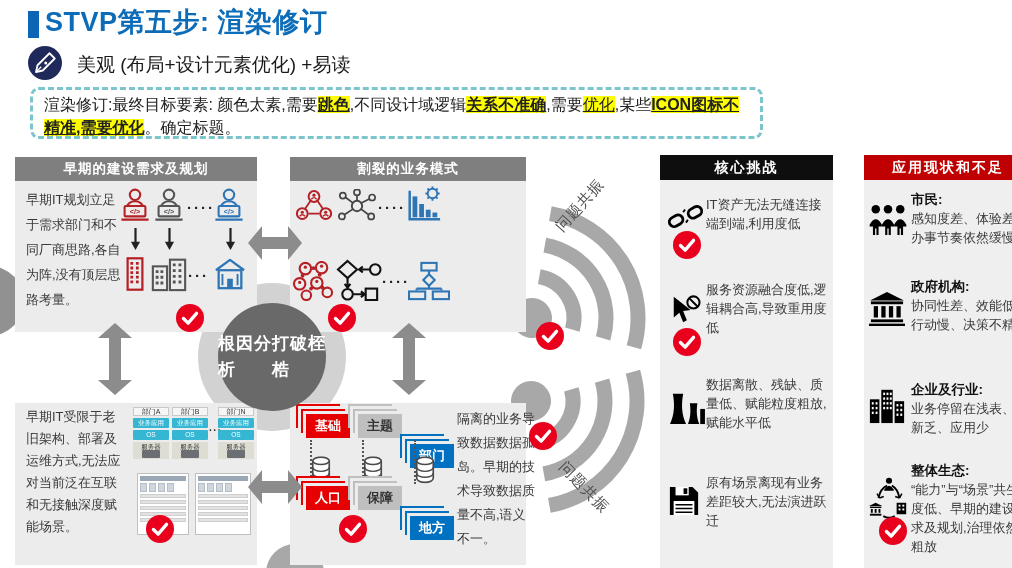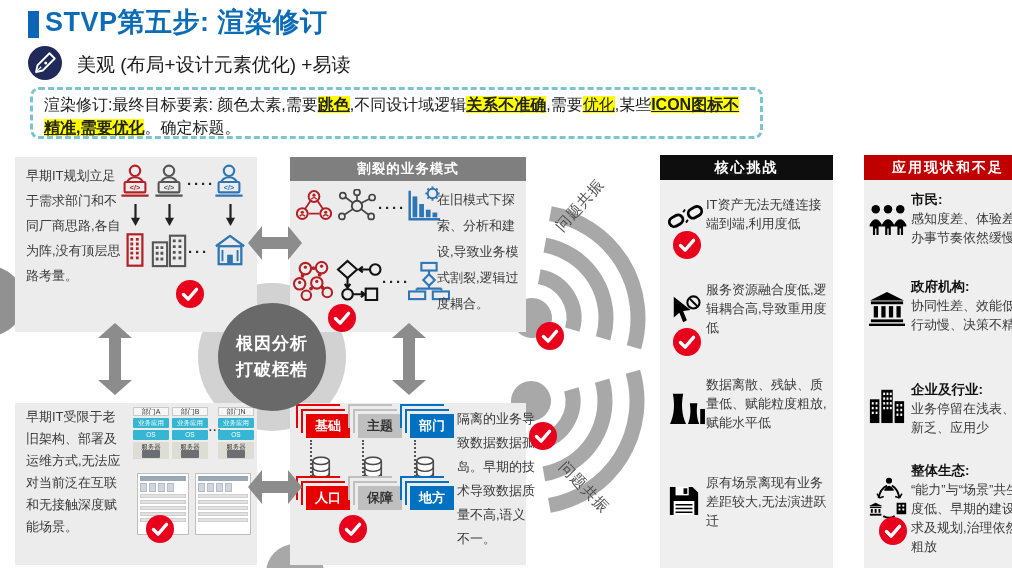--- a/index.html
+++ b/index.html
@@ -31,21 +31,21 @@
 
   
   .deco{position:absolute;border-radius:50%;z-index:1;}
 
   
   .arrow{position:absolute;z-index:3;}
 
   
   .ring{position:absolute;left:198px;top:283px;width:148px;height:148px;border-radius:50%;background:#d2d2d2;z-index:1;}
   .core{position:absolute;left:218px;top:303px;width:108px;height:108px;border-radius:50%;background:#696969;z-index:4;
-        display:flex;flex-direction:column;align-items:center;justify-content:center;color:#fff;
+        display:flex;flex-direction:row;align-items:center;justify-content:center;color:#fff;
         font-size:17px;font-weight:bold;line-height:1.55;letter-spacing:1px;}
 
   
   .waves{position:absolute;left:470px;top:148px;z-index:1;}
   .wave-label{position:absolute;font-size:15px;color:#4d4d4d;width:124px;text-align:center;z-index:2;letter-spacing:1px;}
 
   
   .check{position:absolute;width:28px;height:28px;z-index:6;}
 
   
@@ -63,21 +63,21 @@
   
   .dev{position:absolute;width:32px;height:40px;}
   .bld{position:absolute;}
 
   
   .tagcol{position:absolute;width:46px;}
   .tag{position:relative;width:44px;height:24px;color:#fff;font-size:13px;font-weight:bold;
        display:flex;align-items:center;justify-content:center;margin-left:8px;}
   .t-red{background:#E60000;box-shadow:-3px -3px 0 0 #ECECEC,-5px -5px 0 0 #E60000,-8px -8px 0 0 #ECECEC,-10px -10px 0 0 #E60000;}
   .t-gray{background:#BFBFBF;color:#333;box-shadow:-3px -3px 0 0 #ECECEC,-5px -5px 0 0 #BFBFBF,-8px -8px 0 0 #ECECEC,-10px -10px 0 0 #BFBFBF;}
-  .t-blue{background:#0070C0;box-shadow:-3px -3px 0 0 #ECECEC,-5px -5px 0 0 #0070C0,-8px -8px 0 0 #ECECEC,-10px -10px 0 0 #0070C0;}
+  .t-blue{background:#0070C0;box-shadow:-3px -3px 0 0 #ECECEC,-5px -5px 0 0 #0070C0,-8px -8px 0 0 #ECECEC,-10px -10px 0 0 #0070C0;margin-top:30px;}
   .dotline{position:absolute;width:0;border-left:2px dotted #555;height:44px;left:12px;}
 
   
   .srv{position:absolute;width:36px;top:4px;}
   .srv .lbl{font-size:7px;text-align:center;color:#333;background:#f6f6f6;border:1px solid #c9c9c9;height:9px;line-height:8px;}
   .srv .row{background:#35B7D3;color:#fff;font-size:6.5px;text-align:center;height:10px;line-height:10px;margin-top:2px;border-radius:1px;}
   .srv .srvbox{height:17px;background:#DDDDD3;margin-top:2px;font-size:6.5px;color:#333;text-align:center;position:relative;padding-top:1px;}
   .srv .srvbox::after{content:"";position:absolute;left:9px;top:8px;width:18px;height:8px;background:#6b6f74;border-radius:1px;}
   .panel{position:absolute;background:#fff;border:1px solid #bfbfbf;padding:2px;top:70px;}
   .panel .ph{height:5px;background:#9aa7b5;margin-bottom:2px;}
@@ -321,20 +321,21 @@
 
   <div class="note">
     <span>渲染修订:最终目标要素: 颜色太素,需要</span><span class="hl b">跳色</span><span>,不同设计域逻辑</span><span class="hl b">关系不准确</span><span>,需要</span><span class="hl">优化</span><span>,某些</span><span class="hl b">ICON图标不精准,需要优化</span><span>。确定标题。</span>
   </div>
 
   <div class="deco" style="left:-46px;top:266px;width:70px;height:70px;background:#919191;"></div>
   <div class="deco" style="left:266px;top:544px;width:58px;height:58px;background:#a8a8a8;"></div>
   <div class="ring"></div>
 
   <div class="box" style="left:15px;top:157px;width:242px;height:175px;">
+    <div class="box-hd">早期的建设需求及规划</div>
     <div class="box-bd">
       <div class="body-text" style="left:11px;top:6px;width:100px;">早期IT规划立足于需求部门和不同厂商思路,各自为阵,没有顶层思路考量。</div>
       <svg class="dev" style="left:104px;top:5px;color:#B52025;" viewBox="0 0 40 46" width="34" height="40">
           <use href="#sym-dev"></use>
         </svg>
       <svg class="dev" style="left:138px;top:5px;color:#555;" viewBox="0 0 40 46" width="34" height="40">
           <use href="#sym-dev"></use>
         </svg>
       <span class="dots" style="left:172px;top:18px;">····</span>
       <svg class="dev" style="left:198px;top:5px;color:#2E75B6;" viewBox="0 0 40 46" width="34" height="40">
@@ -381,21 +382,20 @@
       <svg style="position:absolute;left:2px;top:80px;color:#B52025;" width="42" height="40" viewBox="0 0 44 42">
           <use href="#sym-cluster"></use>
         </svg>
       <svg style="position:absolute;left:46px;top:78px;color:#111;" width="46" height="42" viewBox="0 0 48 44">
           <use href="#sym-flow"></use>
         </svg>
       <span class="dots" style="left:92px;top:92px;">····</span>
       <svg style="position:absolute;left:118px;top:80px;color:#2E75B6;" width="42" height="40" viewBox="0 0 44 42">
           <use href="#sym-org"></use>
         </svg>
-      <div class="body-text" style="left:147px;top:6px;width:84px;line-height:26px;">在旧模式下探索、分析和建设,导致业务模式割裂,逻辑过度耦合。</div>
       <svg class="check" style="left:38px;top:123px;">
           <use href="#sym-check"></use>
         </svg>
     </div>
   </div>
 
   <div class="box" style="left:15px;top:403px;width:242px;height:162px;">
     <div class="box-bd">
       <div class="body-text" style="left:11px;top:3px;width:102px;line-height:22px;">早期IT受限于老旧架构、部署及运维方式,无法应对当前泛在互联和无接触深度赋能场景。</div>
       <div class="srv" style="left:118px;">

